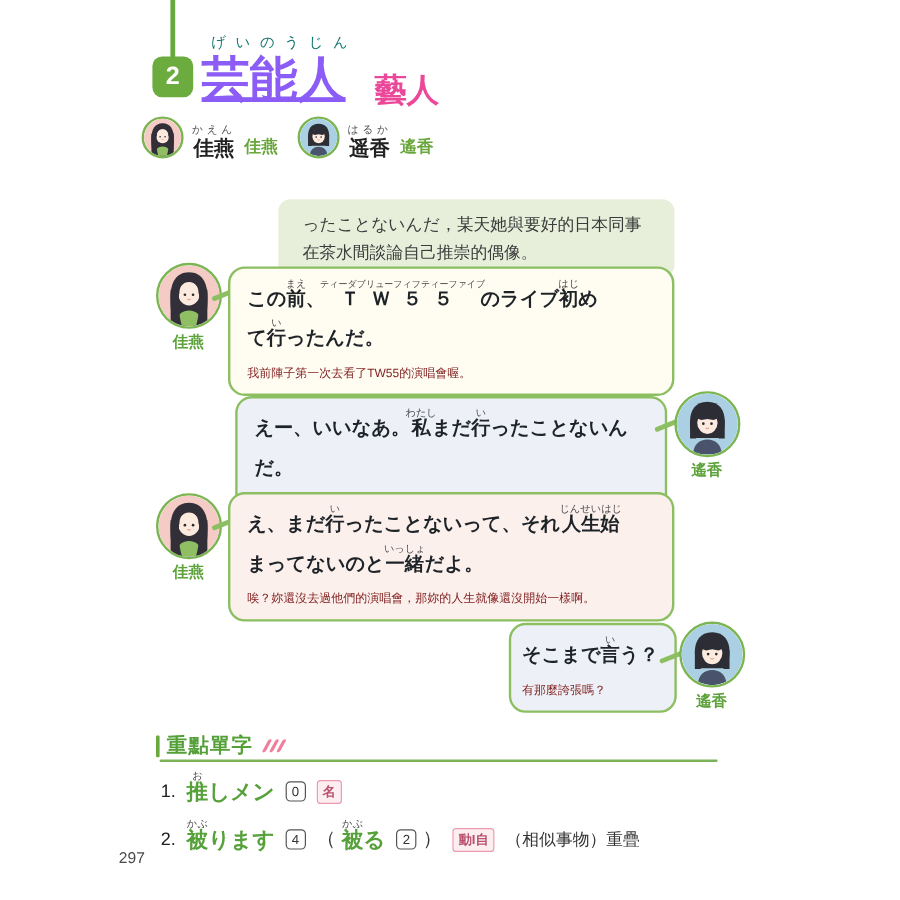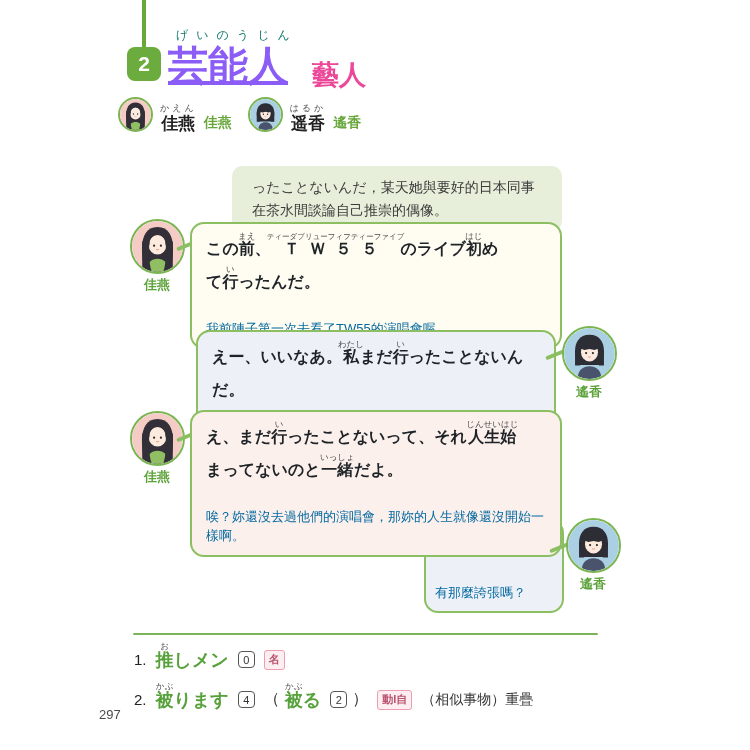--- a/index.html
+++ b/index.html
@@ -45,21 +45,21 @@
   .connector { position:absolute; width:24px; height:4px; background:#8cbe62; border-radius:2px; transform:rotate(-22deg); }
   .bubble {
     position:absolute; border:2.5px solid #8cbe62; border-radius:14px;
     padding:8px 14px 9px;
   }
   .jp { font-size:16px; font-weight:bold; color:#1e2327; line-height:2.05; }
   .jp ruby { ruby-align:center; }
   .jp rt, .vword rt { font-size:8.5px; font-weight:normal; color:#4a4a4a; letter-spacing:0;font-family:Liberation Serif, serif; }
   .jp ruby.wide span { letter-spacing:0.62em; }
   .jp ruby.wide rt { font-size:7.5px; }
-  .zh { font-size:13px; color:#0369a1; margin-top:20px; line-height:1.5; }
+  .zh { font-size:10px; color:#7f1d1d; margin-top:4px; line-height:1.5; }
   .bubble-cream { background:#fffcf1; }
   .bubble-blue  { background:#edf1f7; }
   .bubble-pink  { background:#fcf0ed; }
   #bubble-1 { left:190px; top:222px; width:372px; }
   #bubble-2 { left:196px; top:330px; width:360px; padding-right:8px; }
   #bubble-3 { left:190px; top:410px; width:372px; }
   #bubble-4 { left:424px; top:519px; width:140px; padding-left:9px; padding-right:9px; }
   #speaker-1 { left:127px; top:219px; }
   #speaker-2 { left:559px; top:326px; }
   #speaker-3 { left:127px; top:411px; }
@@ -215,20 +215,29 @@
   <div class="connector" id="conn-4"></div>
   <div class="speaker" id="speaker-4">
     <span class="avatar av-m">
         <svg viewBox="0 0 60 60">
           <use href="#av-haruka"></use>
         </svg>
       </span>
     <span class="speaker-name">遙香</span>
   </div>
 
+  <div class="vocab-header">
+    <span class="vbar"></span>
+    <span class="vtitle">重點單字</span>
+    <span class="slashes">
+      <span class="slash"></span>
+        <span class="slash"></span>
+        <span class="slash"></span>
+    </span>
+  </div>
   <div class="vline"></div>
 
   <div class="vrow" id="vrow-1">
     <span class="vnum">1.</span>
     <span class="vword"><ruby><span>推</span><rt>お</rt></ruby>しメン</span>
     <span class="accent-box">0</span>
     <span class="pos-box">名</span>
   </div>
 
   <div class="vrow" id="vrow-2">

